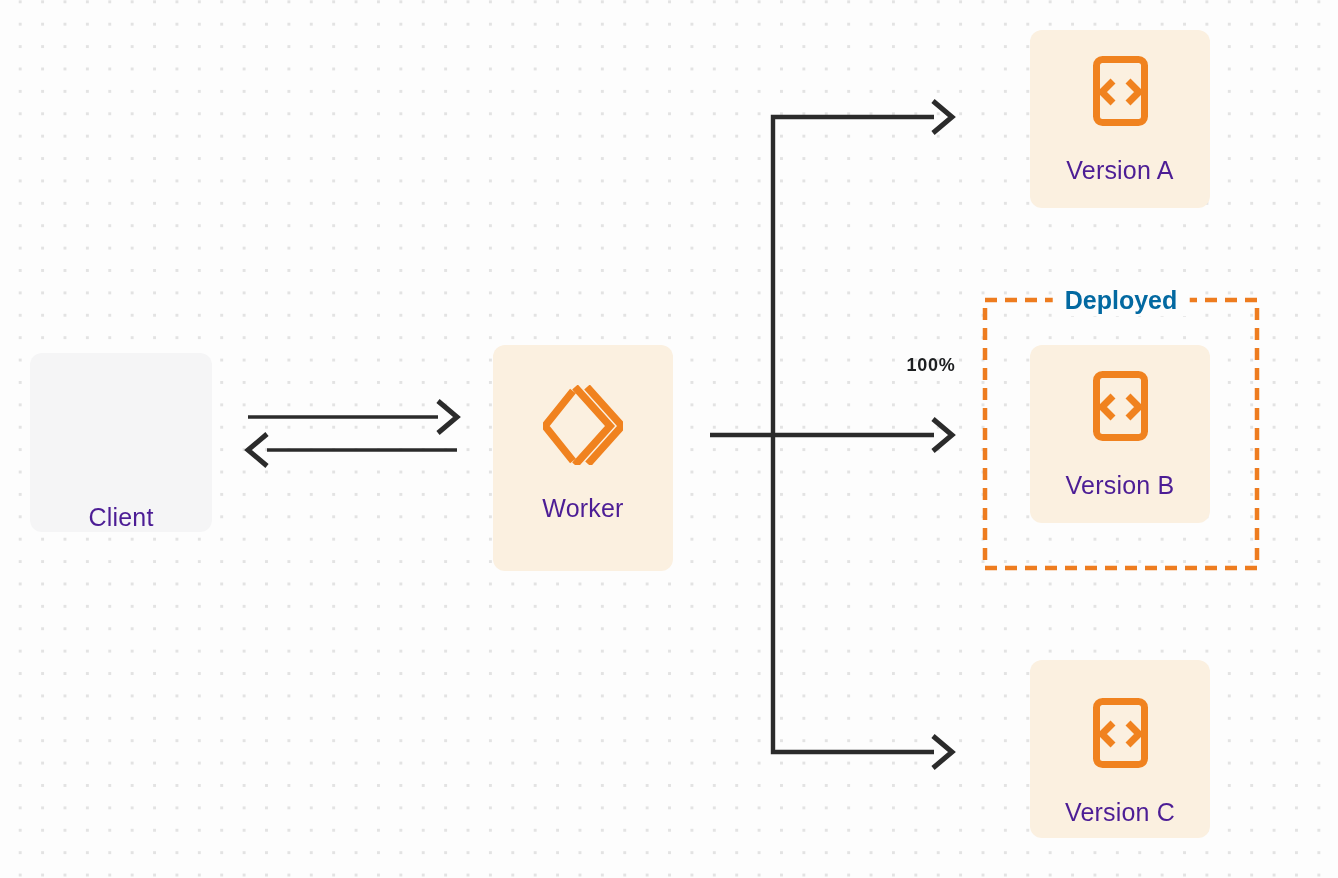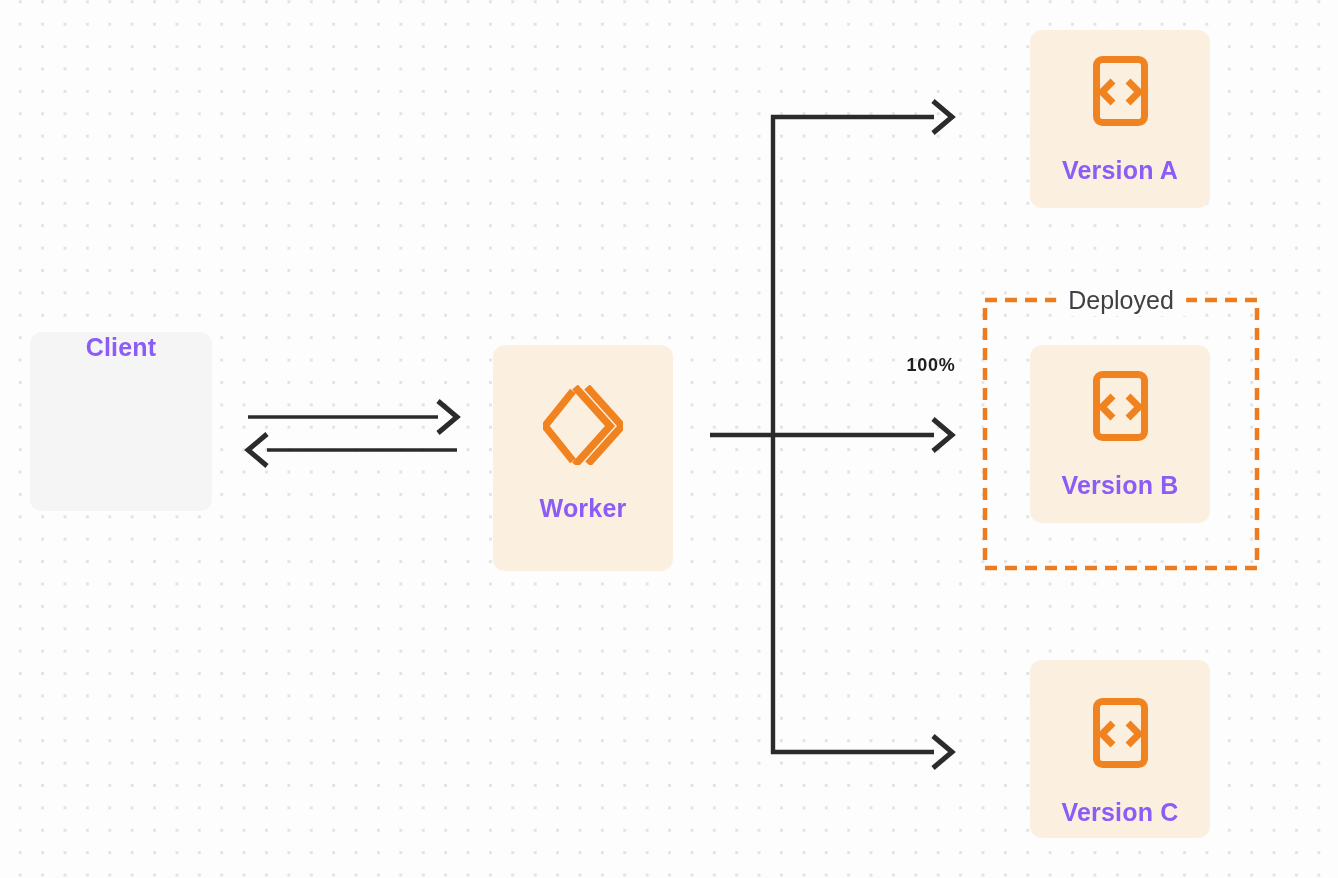--- a/index.html
+++ b/index.html
@@ -20,32 +20,32 @@
     width: 1338px; height: 878px;
   }
   .node {
     position: absolute;
     border-radius: 12px;
     display: flex;
     flex-direction: column;
     align-items: center;
   }
   .node .label {
-    font-weight: 700;
+    font-weight: 400;
     font-size: 25px;
-    color: #8b5cf6;
+    color: #4c1d95;
     line-height: 30px;
     letter-spacing: 0.2px;
     white-space: nowrap;
   }
   .client-node {
-    left: 30px; top: 332px;
+    left: 30px; top: 353px;
     width: 182px; height: 179px;
     background: #f5f5f6;
-    justify-content: flex-start;
+    justify-content: flex-end;
   }
   .worker-node {
     left: 493px; top: 345px;
     width: 180px; height: 226px;
     background: #fbf0e0;
     padding-top: 40px;
     box-sizing: border-box;
     gap: 28px;
   }
   .version-node {
@@ -72,22 +72,22 @@
     margin-left: 48px;
   }
   .deployed-label {
     position: absolute;
     left: 1121px; top: 284px;
     transform: translateX(-50%);
     height: 32px;
     line-height: 32px;
     padding: 0 12px;
     background: #fdfdfd;
-    color: #404040;
-    font-weight: 400;
+    color: #0369a1;
+    font-weight: 700;
     font-size: 25px;
     white-space: nowrap;
   }
 </style>
 </head>
 <body>
 
 <div class="canvas">
 
   <svg class="connectors" viewBox="0 0 1338 878" fill="none">

